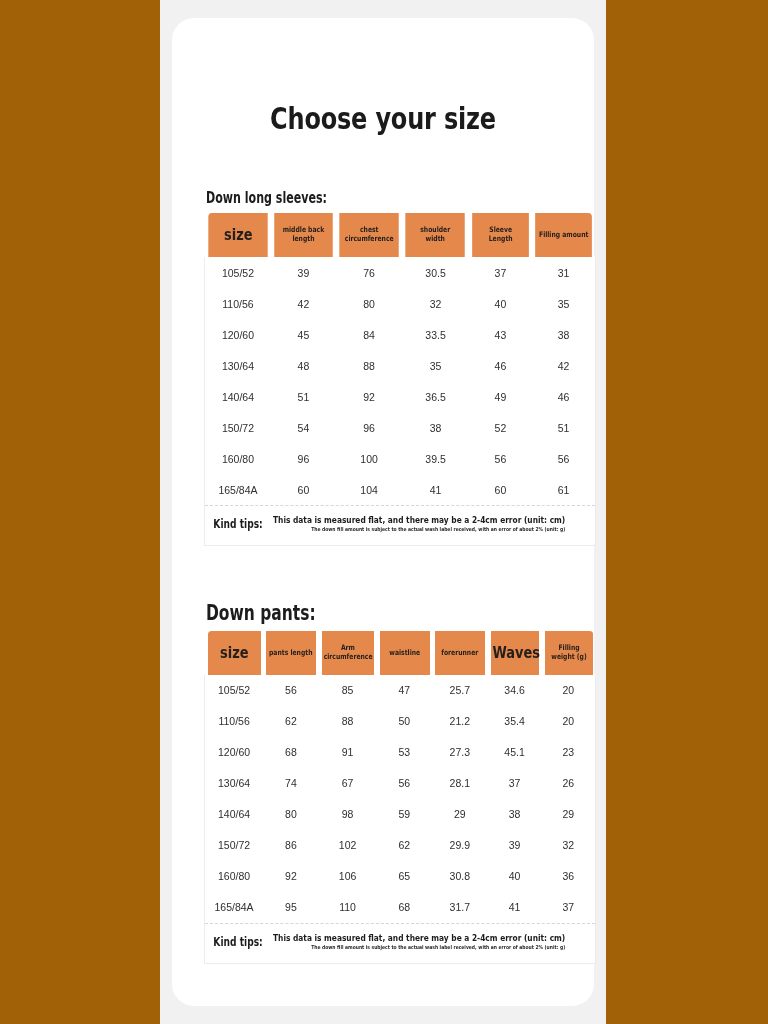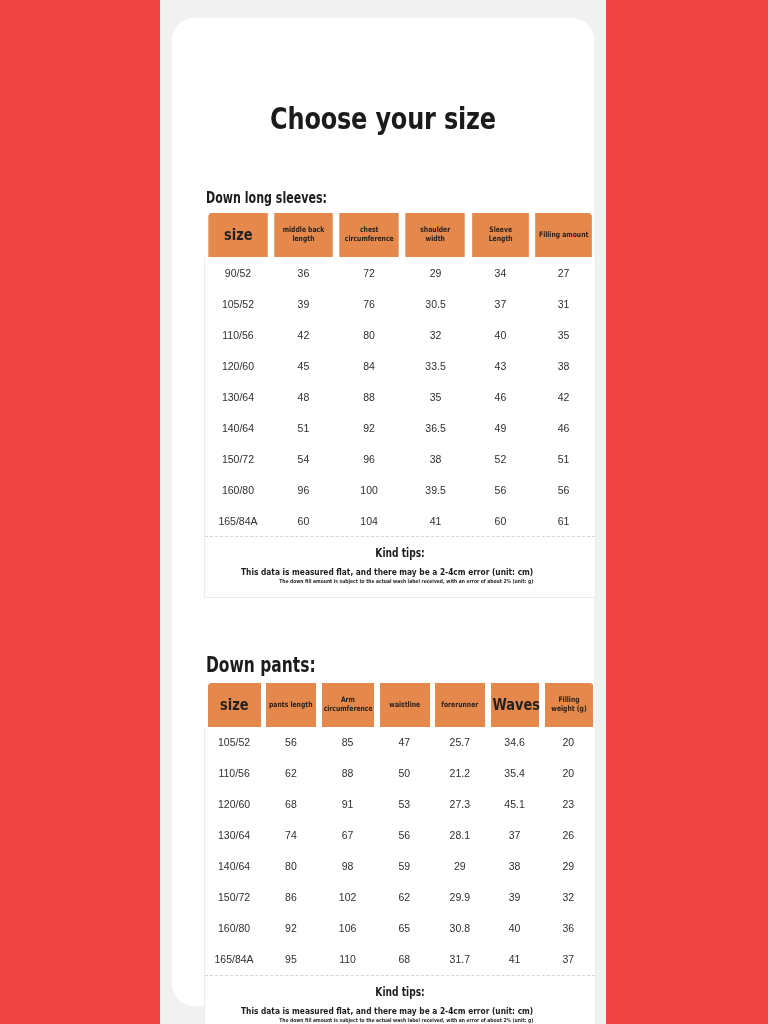--- a/index.html
+++ b/index.html
@@ -10,21 +10,21 @@
     height: 1024px;
     background: #ffffff;
     font-family: "Liberation Sans", "DejaVu Sans", sans-serif;
   }
 
   
   #page {
     position: relative;
     width: 768px;
     height: 1024px;
-    background: #ef4444;
+    background: #a16207;
     overflow: hidden;
   }
 
   #grey-band {
     position: absolute;
     left: 160px;
     top: 0;
     width: 446px;
     height: 1024px;
     background: #f1f1f1;
@@ -137,21 +137,20 @@
     padding: 0 !important;
     background: #ffffff;
   }
   .tips-wrap {
     border-top: 1px dashed #d6d6d6;
     display: flex;
     align-items: center;
     justify-content: center;
     padding: 9px 10px 11px 10px;
     gap: 7px;
-    flex-direction: column;
   }
   .tips-label {
     font-family: "DejaVu Sans Condensed", "Liberation Sans Narrow", "Liberation Sans", sans-serif;
     font-size: 11.5px;
     font-weight: 700;
     color: #1c1c1c;
     white-space: nowrap;
     transform: scaleX(0.88);
   }
   .tips-lines { text-align: right; }
@@ -220,28 +219,20 @@
             <th class="h-small">
               <span>Sleeve</span><br>
               <span>Length</span>
             </th>
             <th class="h-small">
               <span>Filling amount</span>
             </th>
           </tr>
         </thead>
         <tbody>
-            <tr>
-              <td>90/52</td>
-              <td>36</td>
-              <td>72</td>
-              <td>29</td>
-              <td>34</td>
-              <td>27</td>
-            </tr>
             <tr>
               <td>105/52</td>
               <td>39</td>
               <td>76</td>
               <td>30.5</td>
               <td>37</td>
               <td>31</td>
             </tr>
             <tr>
               <td>110/56</td>

